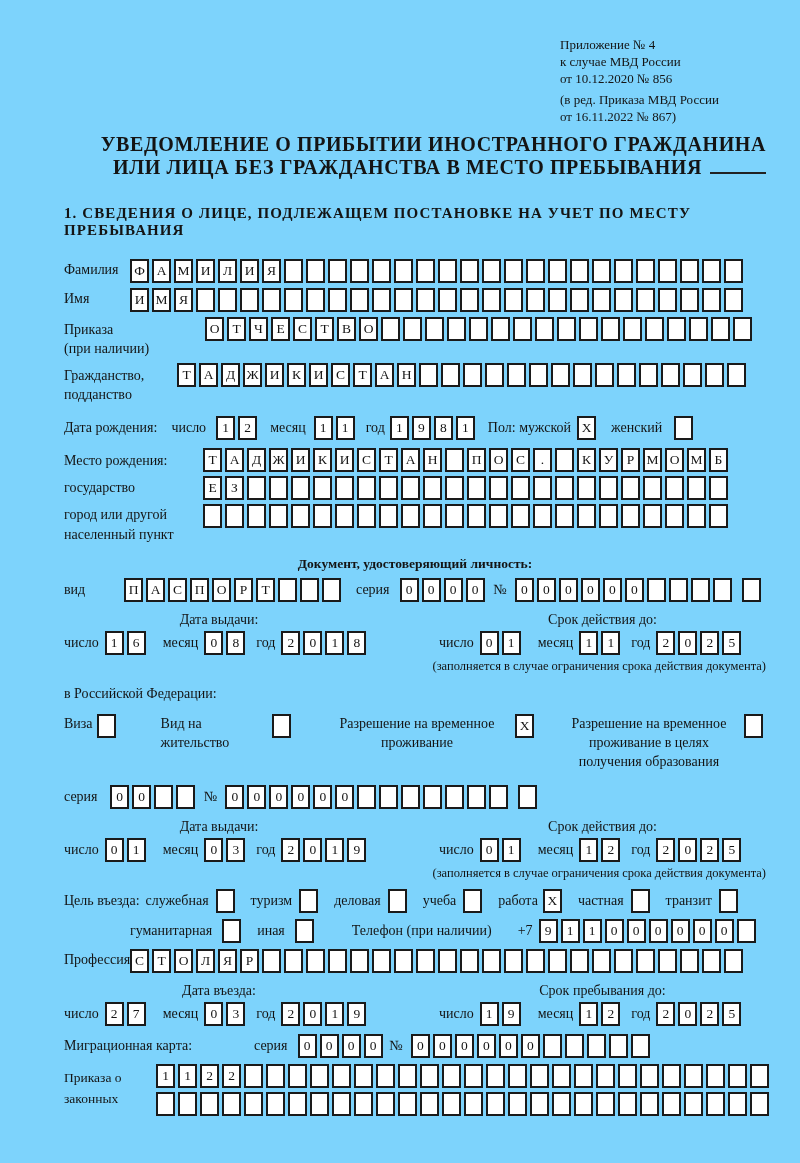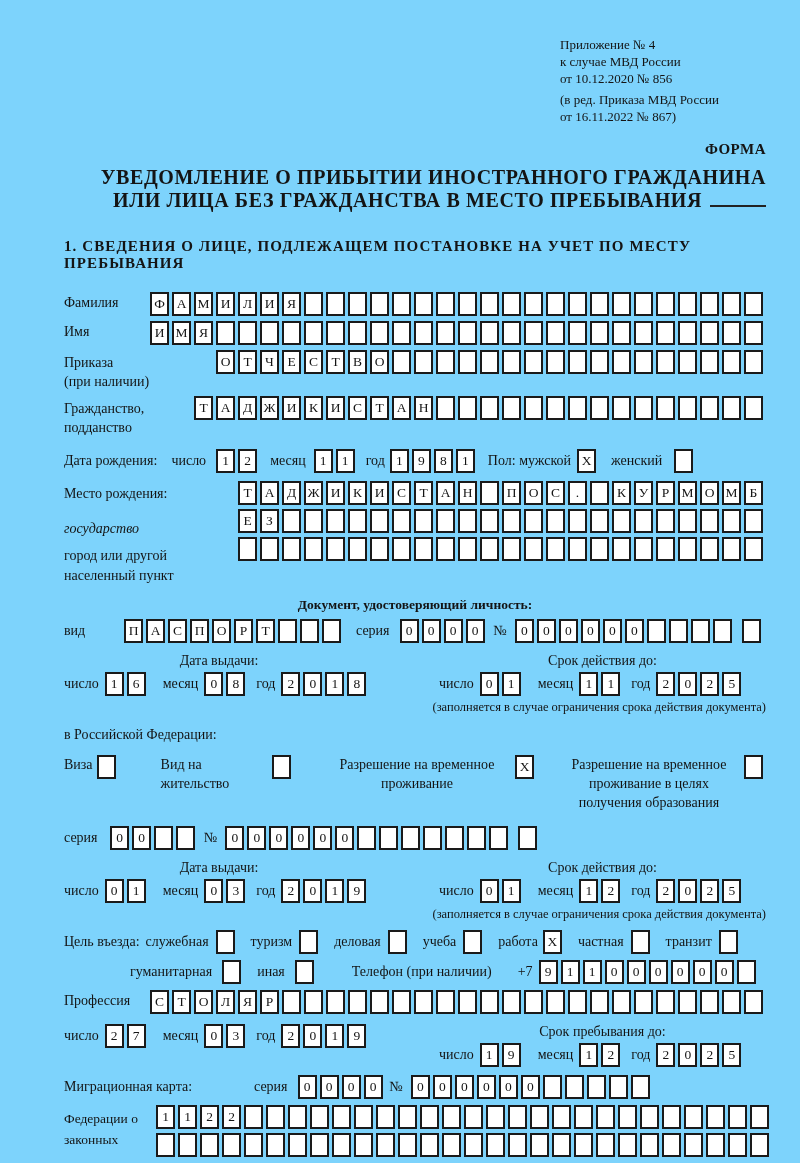--- a/index.html
+++ b/index.html
@@ -20,21 +20,21 @@
   
   .cells { display:inline-flex; flex-wrap:nowrap; vertical-align:middle; }
   .cell {
     box-sizing:border-box; flex:0 0 auto; width:19px; height:24px; margin-right:3px;
     border:2px solid #1a1a1a; background:#fff;
     display:inline-flex; align-items:center; justify-content:center;
     font-size:13.5px; line-height:1;
   }
   .gap-left { margin-left:7px; }
   
-  .form-row { display:flex; align-items:flex-start; margin-bottom:5px;justify-content:space-between; }
+  .form-row { display:flex; align-items:flex-start; margin-bottom:5px; }
   .form-row .lbl { flex:0 0 auto; padding-top:3px; }
   .lbl-block { flex:0 0 auto; line-height:19px; padding-top:3px; }
   .w66  { width:66px; }
   .w141 { width:141px; }
   .w113 { width:113px; }
   .w139 { width:139px; }
   .w92  { width:92px; font-size:13.5px; line-height:21px; }
   .stack { display:flex; flex-direction:column; }
   .stack .cells { margin-bottom:4px; }
   
@@ -70,21 +70,20 @@
 <div class="page">
 
   <div class="appendix">
     <div>Приложение № 4</div>
     <div>к случае МВД России</div>
     <div>от 10.12.2020 № 856</div>
     <div class="ed">(в ред. Приказа МВД России</div>
     <div>от 16.11.2022 № 867)</div>
   </div>
 
-  <div class="forma">ФОРМА</div>
 
   <div class="title">
     <div>УВЕДОМЛЕНИЕ О ПРИБЫТИИ ИНОСТРАННОГО ГРАЖДАНИНА</div>
     <div><span>ИЛИ ЛИЦА БЕЗ ГРАЖДАНСТВА В МЕСТО ПРЕБЫВАНИЯ</span><span class="title-blank"></span></div>
   </div>
 
   <div class="section-heading">1. СВЕДЕНИЯ О ЛИЦЕ, ПОДЛЕЖАЩЕМ ПОСТАНОВКЕ НА УЧЕТ ПО МЕСТУ ПРЕБЫВАНИЯ</div>
 
   <div class="form-row">
     <span class="lbl w66">Фамилия</span>
@@ -248,21 +247,21 @@
       </span>
     <span style="margin-left:12px;">женский</span>
     <span class="cells" style="margin-left:12px;">
         <span class="cell"></span>
       </span>
   </div>
 
   <div class="form-row" style="margin-top:8px;">
     <span class="lbl-block w139">
       <div>Место рождения:</div>
-      <div style="margin-top:16px;font-style:italic;">государство</div>
+      <div style="margin-top:8px;">государство</div>
       <div style="margin-top:8px;">город или другой</div>
       <div style="margin-top:1px;">населенный пункт</div>
     </span>
     <span class="stack">
       <span class="cells">
           <span class="cell">Т</span>
           <span class="cell">А</span>
           <span class="cell">Д</span>
           <span class="cell">Ж</span>
           <span class="cell">И</span>
@@ -647,20 +646,21 @@
         <span class="cell"></span>
         <span class="cell"></span>
         <span class="cell"></span>
         <span class="cell"></span>
         <span class="cell"></span>
       </span>
   </div>
 
   <div class="date-pair">
     <div class="dg-left">
+      <div class="date-heading">Дата въезда:</div>
       <div class="date-line">
         <span class="dl">число</span>
         <span class="cells">
             <span class="cell">2</span>
             <span class="cell">7</span>
           </span>
         <span class="dl ml">месяц</span>
         <span class="cells">
             <span class="cell">0</span>
             <span class="cell">3</span>
@@ -718,21 +718,21 @@
         <span class="cell"></span>
         <span class="cell"></span>
         <span class="cell"></span>
         <span class="cell"></span>
         <span class="cell"></span>
       </span>
   </div>
 
   <div class="form-row">
     <span class="lbl-block w92">
-      <div>Федерации о</div>
+      <div>Приказа о</div>
       <div>законных</div>
 
     </span>
     <span class="stack">
       <span class="cells">
           <span class="cell">1</span>
           <span class="cell">1</span>
           <span class="cell">2</span>
           <span class="cell">2</span>
           <span class="cell"></span>

